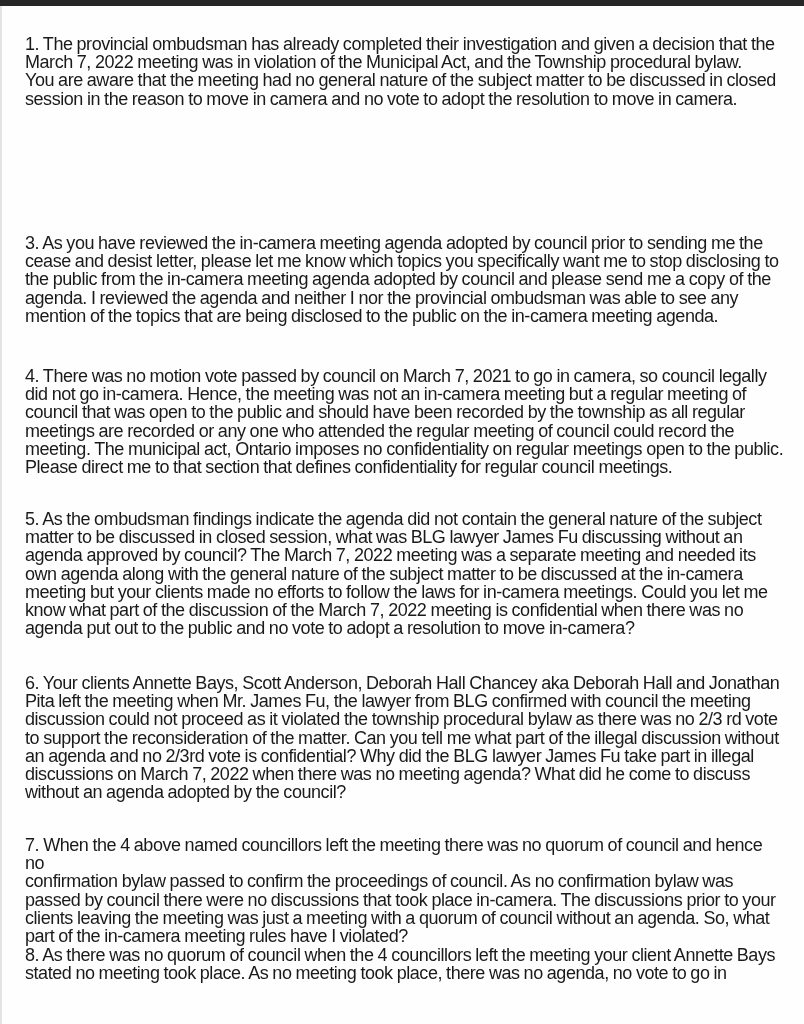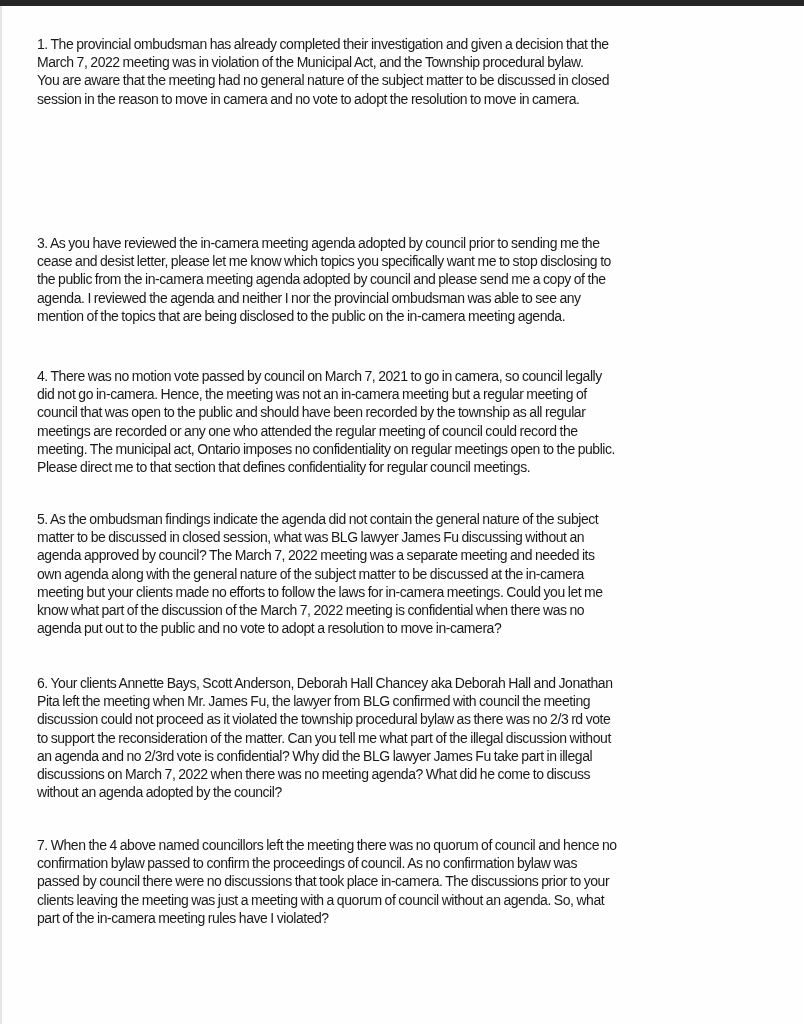--- a/index.html
+++ b/index.html
@@ -8,22 +8,22 @@
     background: #ffffff;
     font-family: "Liberation Sans", sans-serif;
     color: #1a1a1a;
   }
   .topbar { position: absolute; left: 0; top: 0; width: 804px; height: 6px; background: #262626; }
   .page {
     position: absolute; left: 0; top: 6px; width: 803px; height: 1018px;
     border-left: 2px solid #e4e4e4; background: #fefefe; box-sizing: border-box;
   }
   .para {
-    position: absolute; left: 35px; width: 760px;
-    font-size: 14px; line-height: 18.2px;
+    position: absolute; left: 23px; width: 760px;
+    font-size: 18px; line-height: 18.2px;
     letter-spacing: -0.45px; word-spacing: -0.5px;
     white-space: pre-line;
     transform-origin: left top;
   }
 </style>
 </head>
 <body>
 
 <div class="topbar"></div>
 <div class="page">
@@ -54,13 +54,15 @@
 discussion could not proceed as it violated the township procedural bylaw as there was no 2/3 rd vote
 to support the reconsideration  of the matter. Can you tell me what part of the illegal discussion without
 an agenda and no 2/3rd vote is confidential? Why did the BLG lawyer James Fu take part in illegal
 discussions on March 7, 2022 when there was no meeting agenda? What did he come to discuss
 without an agenda adopted by the council?</div>
   <div class="para" style="top:830px">7. When the 4 above named councillors left the meeting there was no quorum of council and hence no
 confirmation bylaw passed to confirm the proceedings of council. As no confirmation bylaw was
 passed by council there were no discussions that took place in-camera.  The discussions prior to your
 clients leaving the meeting was just a meeting with a quorum of council without an agenda. So, what
 part of the in-camera meeting rules have I violated?</div>
+  <div class="para" style="top:940px">8. As there was no quorum of council when the 4 councillors left the meeting your client Annette Bays
+stated no meeting took place. As no meeting took place, there was no agenda, no vote to go in</div>
 </div>
 
 </body></html>

